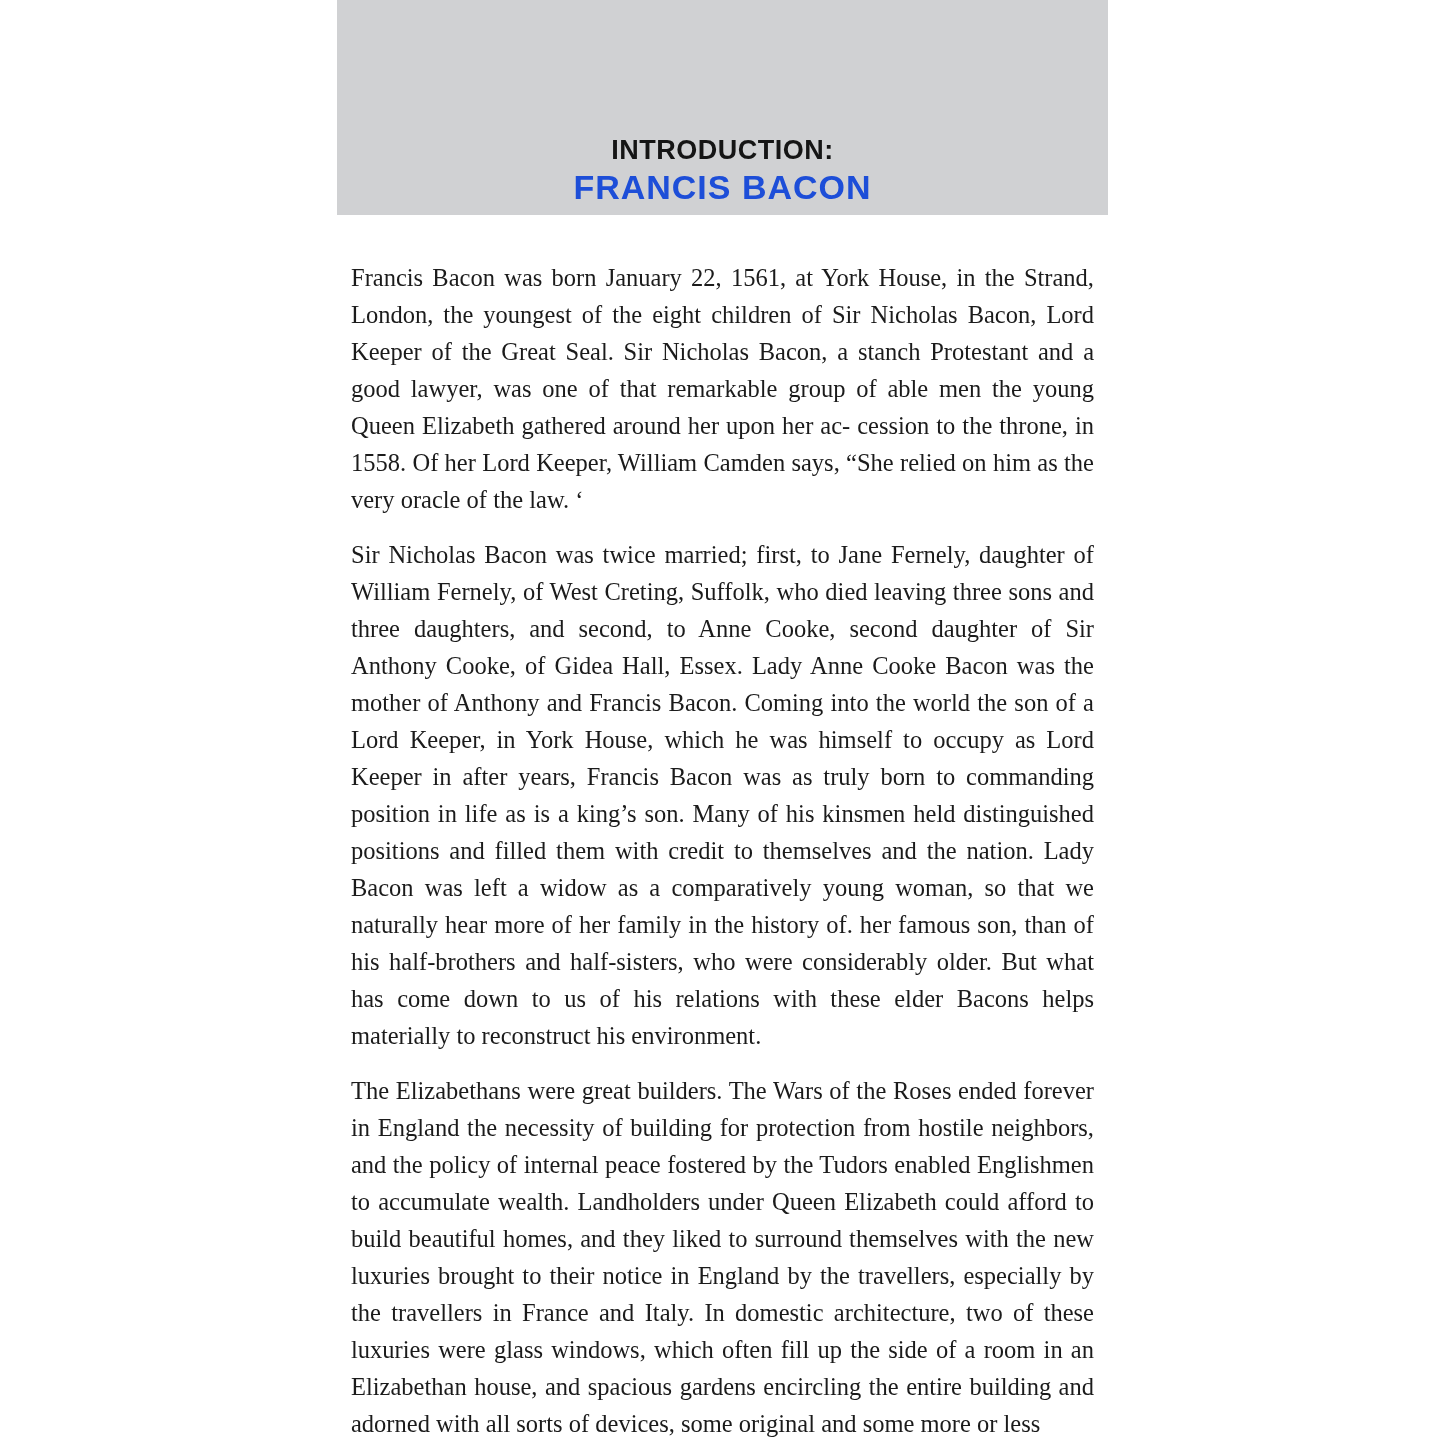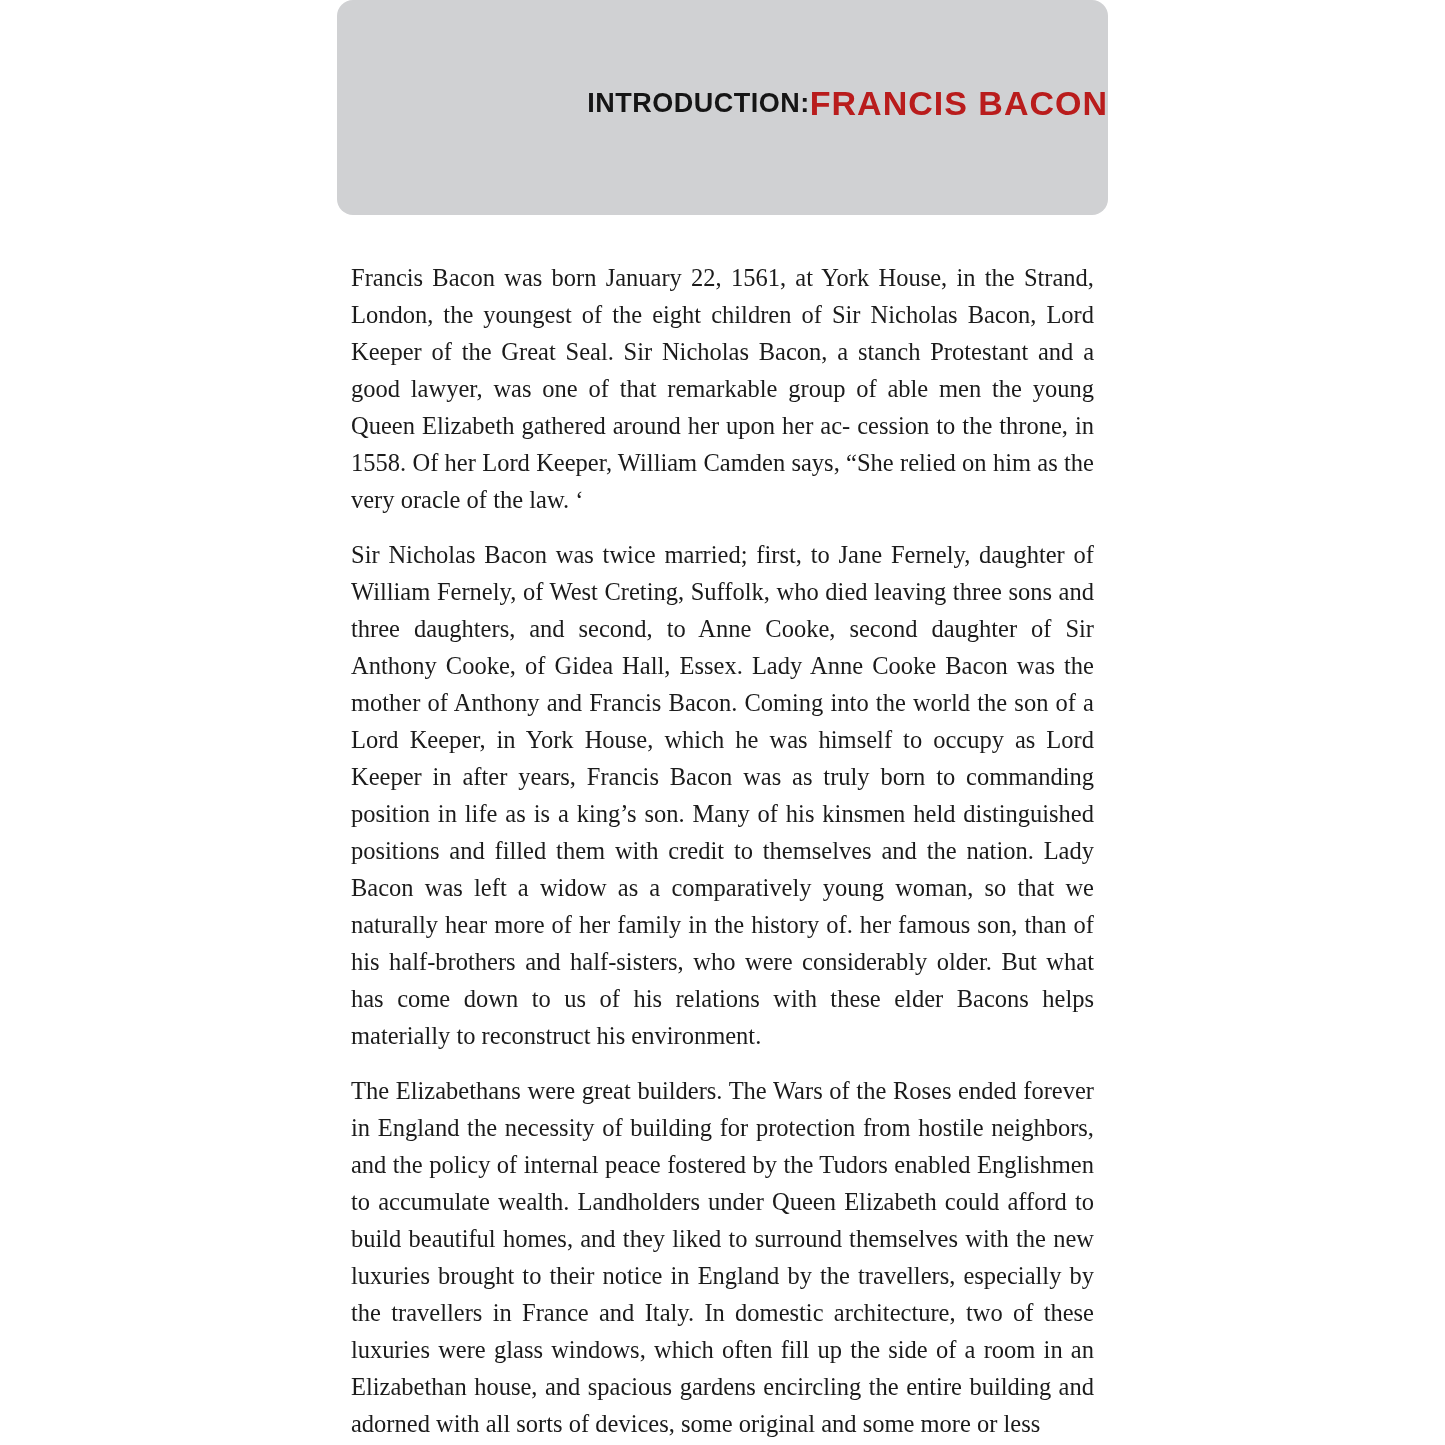--- a/index.html
+++ b/index.html
@@ -20,24 +20,24 @@
     background: #ffffff;
   }
   .column {
     width: 771px;
     margin: 0 auto;
   }
   .banner {
     width: 100%;
     height: 215px;
     display: flex;
+    flex-direction: column;
     justify-content: flex-end;
     align-items: center;
     padding-bottom: 9px;
-    border-radius: 16px;
   }
   .title-line1 {
     font-family: "Liberation Sans", sans-serif;
     font-weight: 700;
     font-size: 27px;
     line-height: 36px;
     letter-spacing: 0.5px;
   }
   .title-line2 {
     font-family: "Liberation Sans", sans-serif;
@@ -59,21 +59,21 @@
   }
 </style>
 </head>
 <body>
 
 <div class="page">
   <div class="column">
 
     <header class="banner" style="background-color: rgb(208, 209, 211);">
       <div class="title-line1" style="color: rgb(21, 21, 21);">INTRODUCTION:</div>
-      <div class="title-line2" style="color: #b91c1c;">FRANCIS BACON</div>
+      <div class="title-line2" style="color: #1d4ed8;">FRANCIS BACON</div>
     </header>
 
     <article class="body-text" style="color: rgb(27, 27, 27);">
       <p>Francis Bacon was born January 22, 1561, at York House, in the Strand, London, the youngest of the eight children of Sir Nicholas Bacon, Lord Keeper of the Great Seal. Sir Nicholas Bacon, a stanch Protestant and a good lawyer, was one of that remarkable group of able men the young Queen Elizabeth gathered around her upon her ac- cession to the throne, in 1558. Of her Lord Keeper, William Camden says, “She relied on him as the very oracle of the law. ‘</p>
       <p>Sir Nicholas Bacon was twice married; first, to Jane Fernely, daughter of William Fernely, of West Creting, Suffolk, who died leaving three sons and three daughters, and second, to Anne Cooke, second daughter of Sir Anthony Cooke, of Gidea Hall, Essex. Lady Anne Cooke Bacon was the mother of Anthony and Francis Bacon. Coming into the world the son of a Lord Keeper, in York House, which he was himself to occupy as Lord Keeper in after years, Francis Bacon was as truly born to commanding position in life as is a king’s son. Many of his kinsmen held distinguished positions and filled them with credit to themselves and the nation. Lady Bacon was left a widow as a comparatively young woman, so that we naturally hear more of her family in the history of. her famous son, than of his half-brothers and half-sisters, who were considerably older. But what has come down to us of his relations with these elder Bacons helps materially to reconstruct his environment.</p>
       <p>The Elizabethans were great builders. The Wars of the Roses ended forever in England the necessity of building for protection from hostile neighbors, and the policy of internal peace fostered by the Tudors enabled Englishmen to accumulate wealth. Landholders under Queen Elizabeth could afford to build beautiful homes, and they liked to surround themselves with the new luxuries brought to their notice in England by the travellers, especially by the travellers in France and Italy. In domestic architecture, two of these luxuries were glass windows, which often fill up the side of a room in an Elizabethan house, and spacious gardens encircling the entire building and adorned with all sorts of devices, some original and some more or less</p>
     </article>
 
   </div>
 </div>

